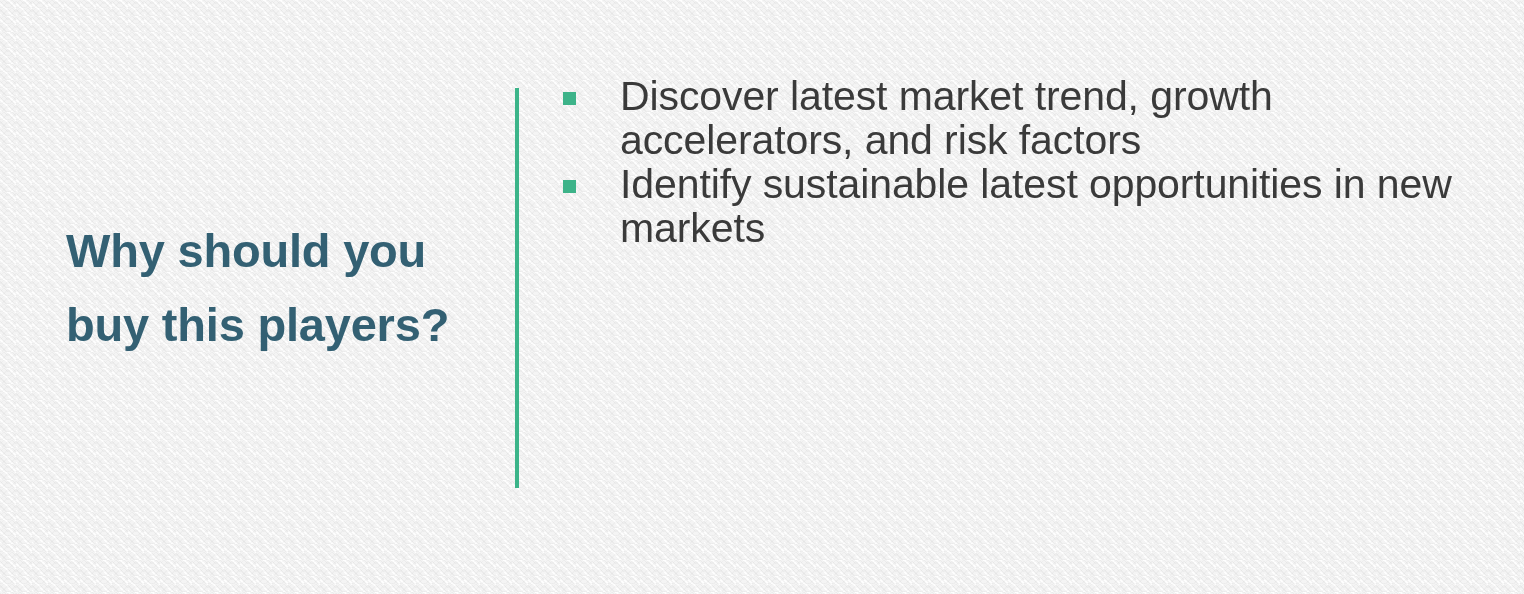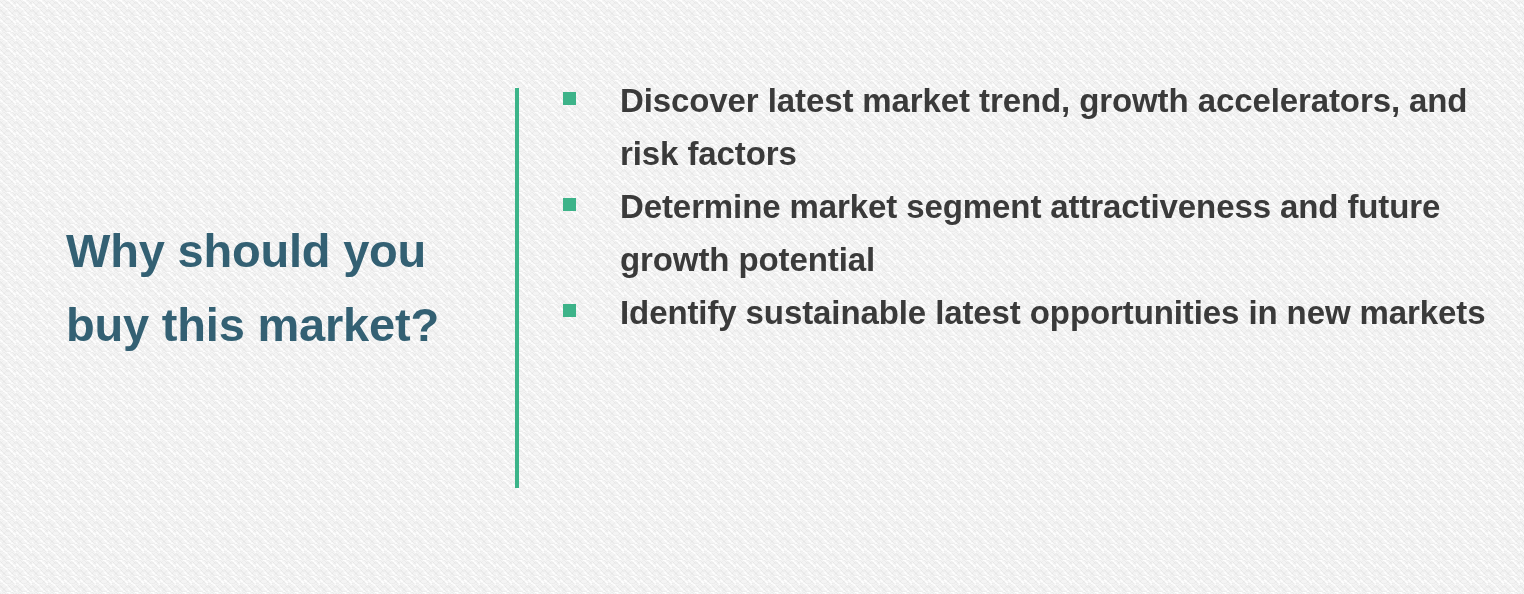--- a/index.html
+++ b/index.html
@@ -95,50 +95,46 @@
     left: 7px;
     top: 18px;
     width: 13px;
     height: 13px;
     background-color: #3DB389;
   }
 
   .bullet-text {
     display: block;
     font-family: "Liberation Sans", sans-serif;
-    font-size: 33px;
-    font-weight: bold;
-    line-height: 53px;
+    font-size: 41px;
+    font-weight: normal;
+    line-height: 44px;
     color: #3A3A3A;
     letter-spacing: -0.1px;
   }
 </style>
 </head>
 <body>
 
 <div class="slide">
 
   <div class="heading-block">
     <h1 class="heading-title">Why should you
-buy this market?</h1>
+buy this players?</h1>
   </div>
 
   <div class="divider"></div>
 
   <ul class="bullet-list">
 
     <li class="bullet-item">
       <span class="bullet-marker"></span>
       <span class="bullet-text">Discover latest market trend, growth accelerators, and risk factors</span>
     </li>
 
-    <li class="bullet-item">
-      <span class="bullet-marker"></span>
-      <span class="bullet-text">Determine market segment attractiveness and future growth potential</span>
-    </li>
 
     <li class="bullet-item">
       <span class="bullet-marker"></span>
       <span class="bullet-text">Identify sustainable latest opportunities in new markets</span>
     </li>
 
 
   </ul>
 
 </div>

